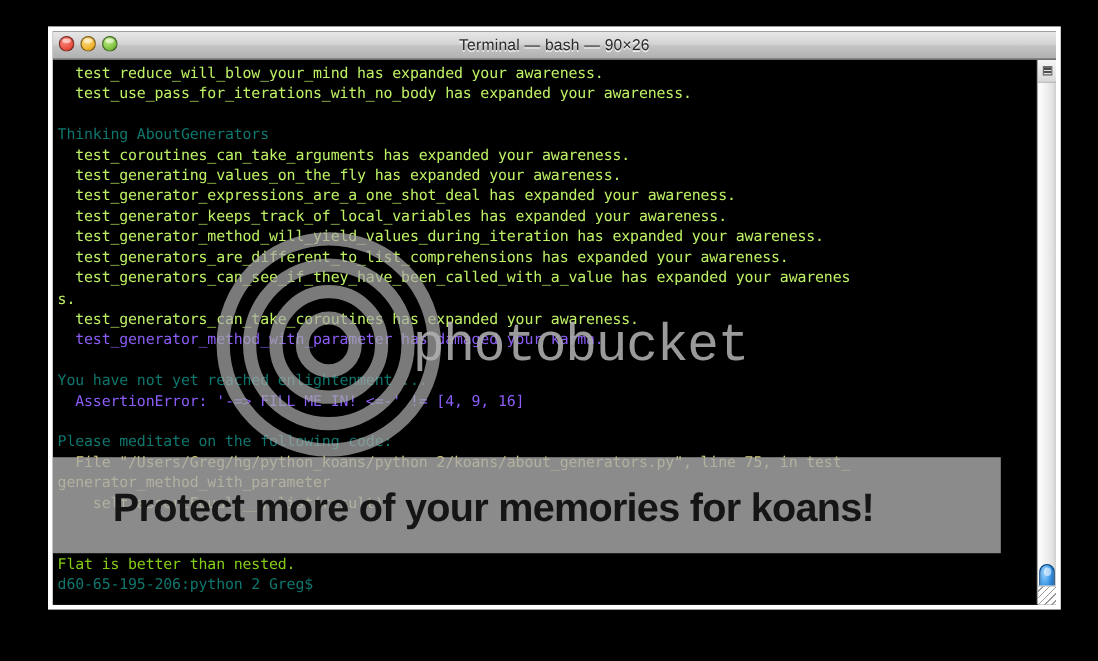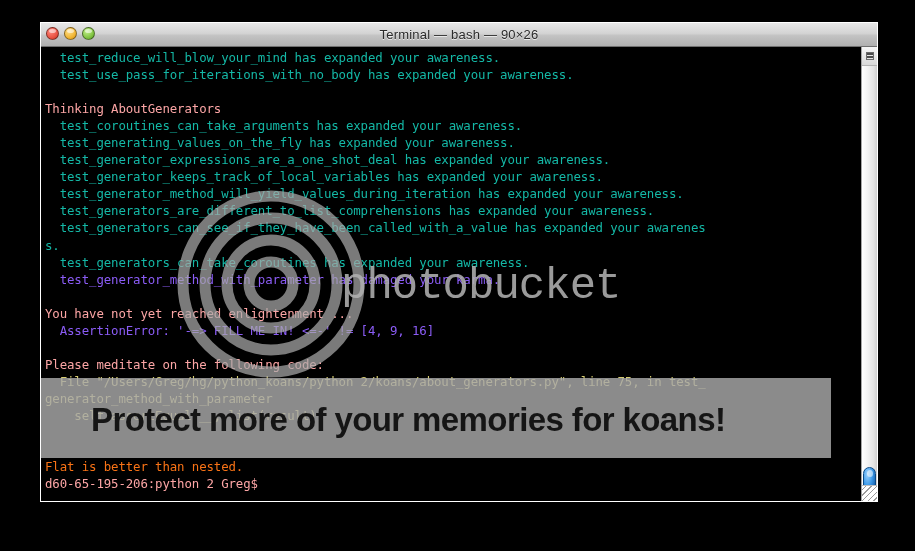--- a/index.html
+++ b/index.html
@@ -16,21 +16,21 @@
   }
 
   
   #terminal-window {
     position: absolute;
     left: 40px;
     top: 22px;
     width: 836px;
     height: 478px;
     background: #000000;
-    border: 1px solid #ffffff;
+    border: 4px solid #ffffff;
     box-shadow: 0 4px 14px rgba(0,0,0,0.85);
     overflow: hidden;
   }
 
   
   #title-bar {
     position: relative;
     height: 23px;
     background: linear-gradient(to bottom, #e8e8e8 0%, #d4d4d4 45%, #c3c3c3 55%, #b0b0b0 100%);
     border-bottom: 1px solid #6f6f6f;
@@ -88,25 +88,25 @@
     left: 4px;
     top: 2px;
     right: 16px;
     font-family: "DejaVu Sans Mono", monospace;
     font-size: 12.4px;
     line-height: 17.05px;
     white-space: pre;
     letter-spacing: -0.12px;
   }
   .ln { display: block; height: 17.05px; }
-  .c-green  { color: #14b8a6; }
+  .c-green  { color: #bef264; }
   .c-red    { color: #8b5cf6; }
-  .c-white  { color: #fca5a5; }
+  .c-white  { color: #0f766e; }
   .c-yellow { color: #d6cc70; }
-  .c-cyan   { color: #f97316; }
+  .c-cyan   { color: #84cc16; }
 
   
   #scrollbar {
     position: absolute;
     right: 0;
     top: 0;
     width: 16px;
     height: 454px;
     background: linear-gradient(to right, #ffffff 0%, #f4f4f4 35%, #e2e2e2 80%, #cfcfcf 100%);
     border-left: 1px solid #a5a5a5;

